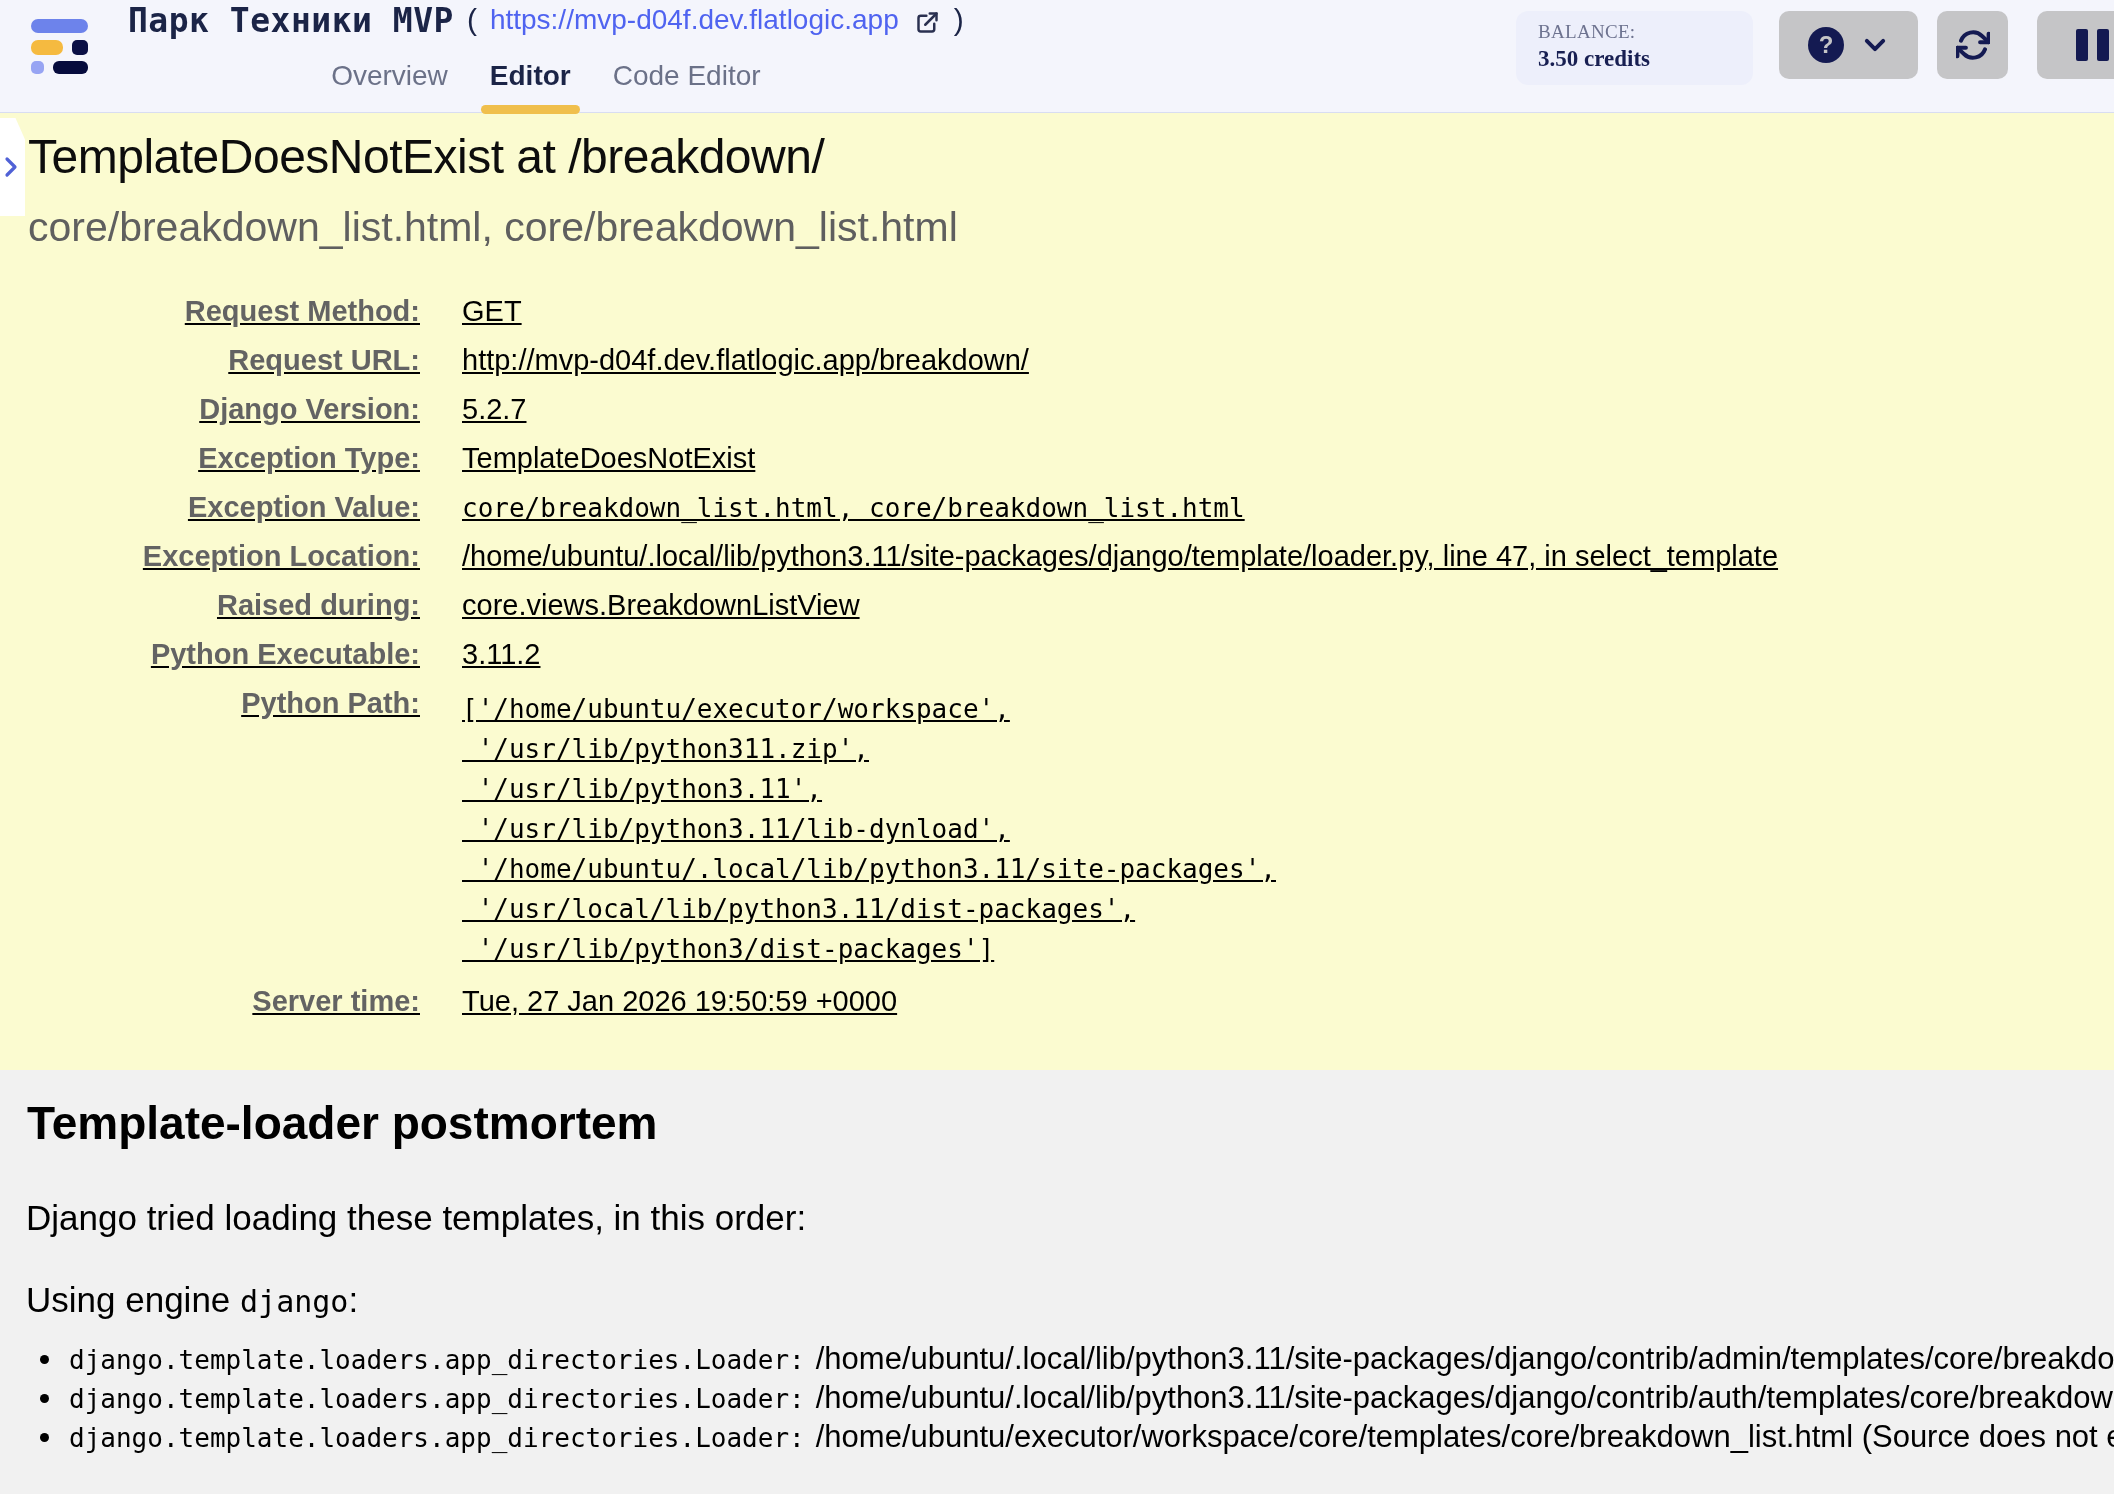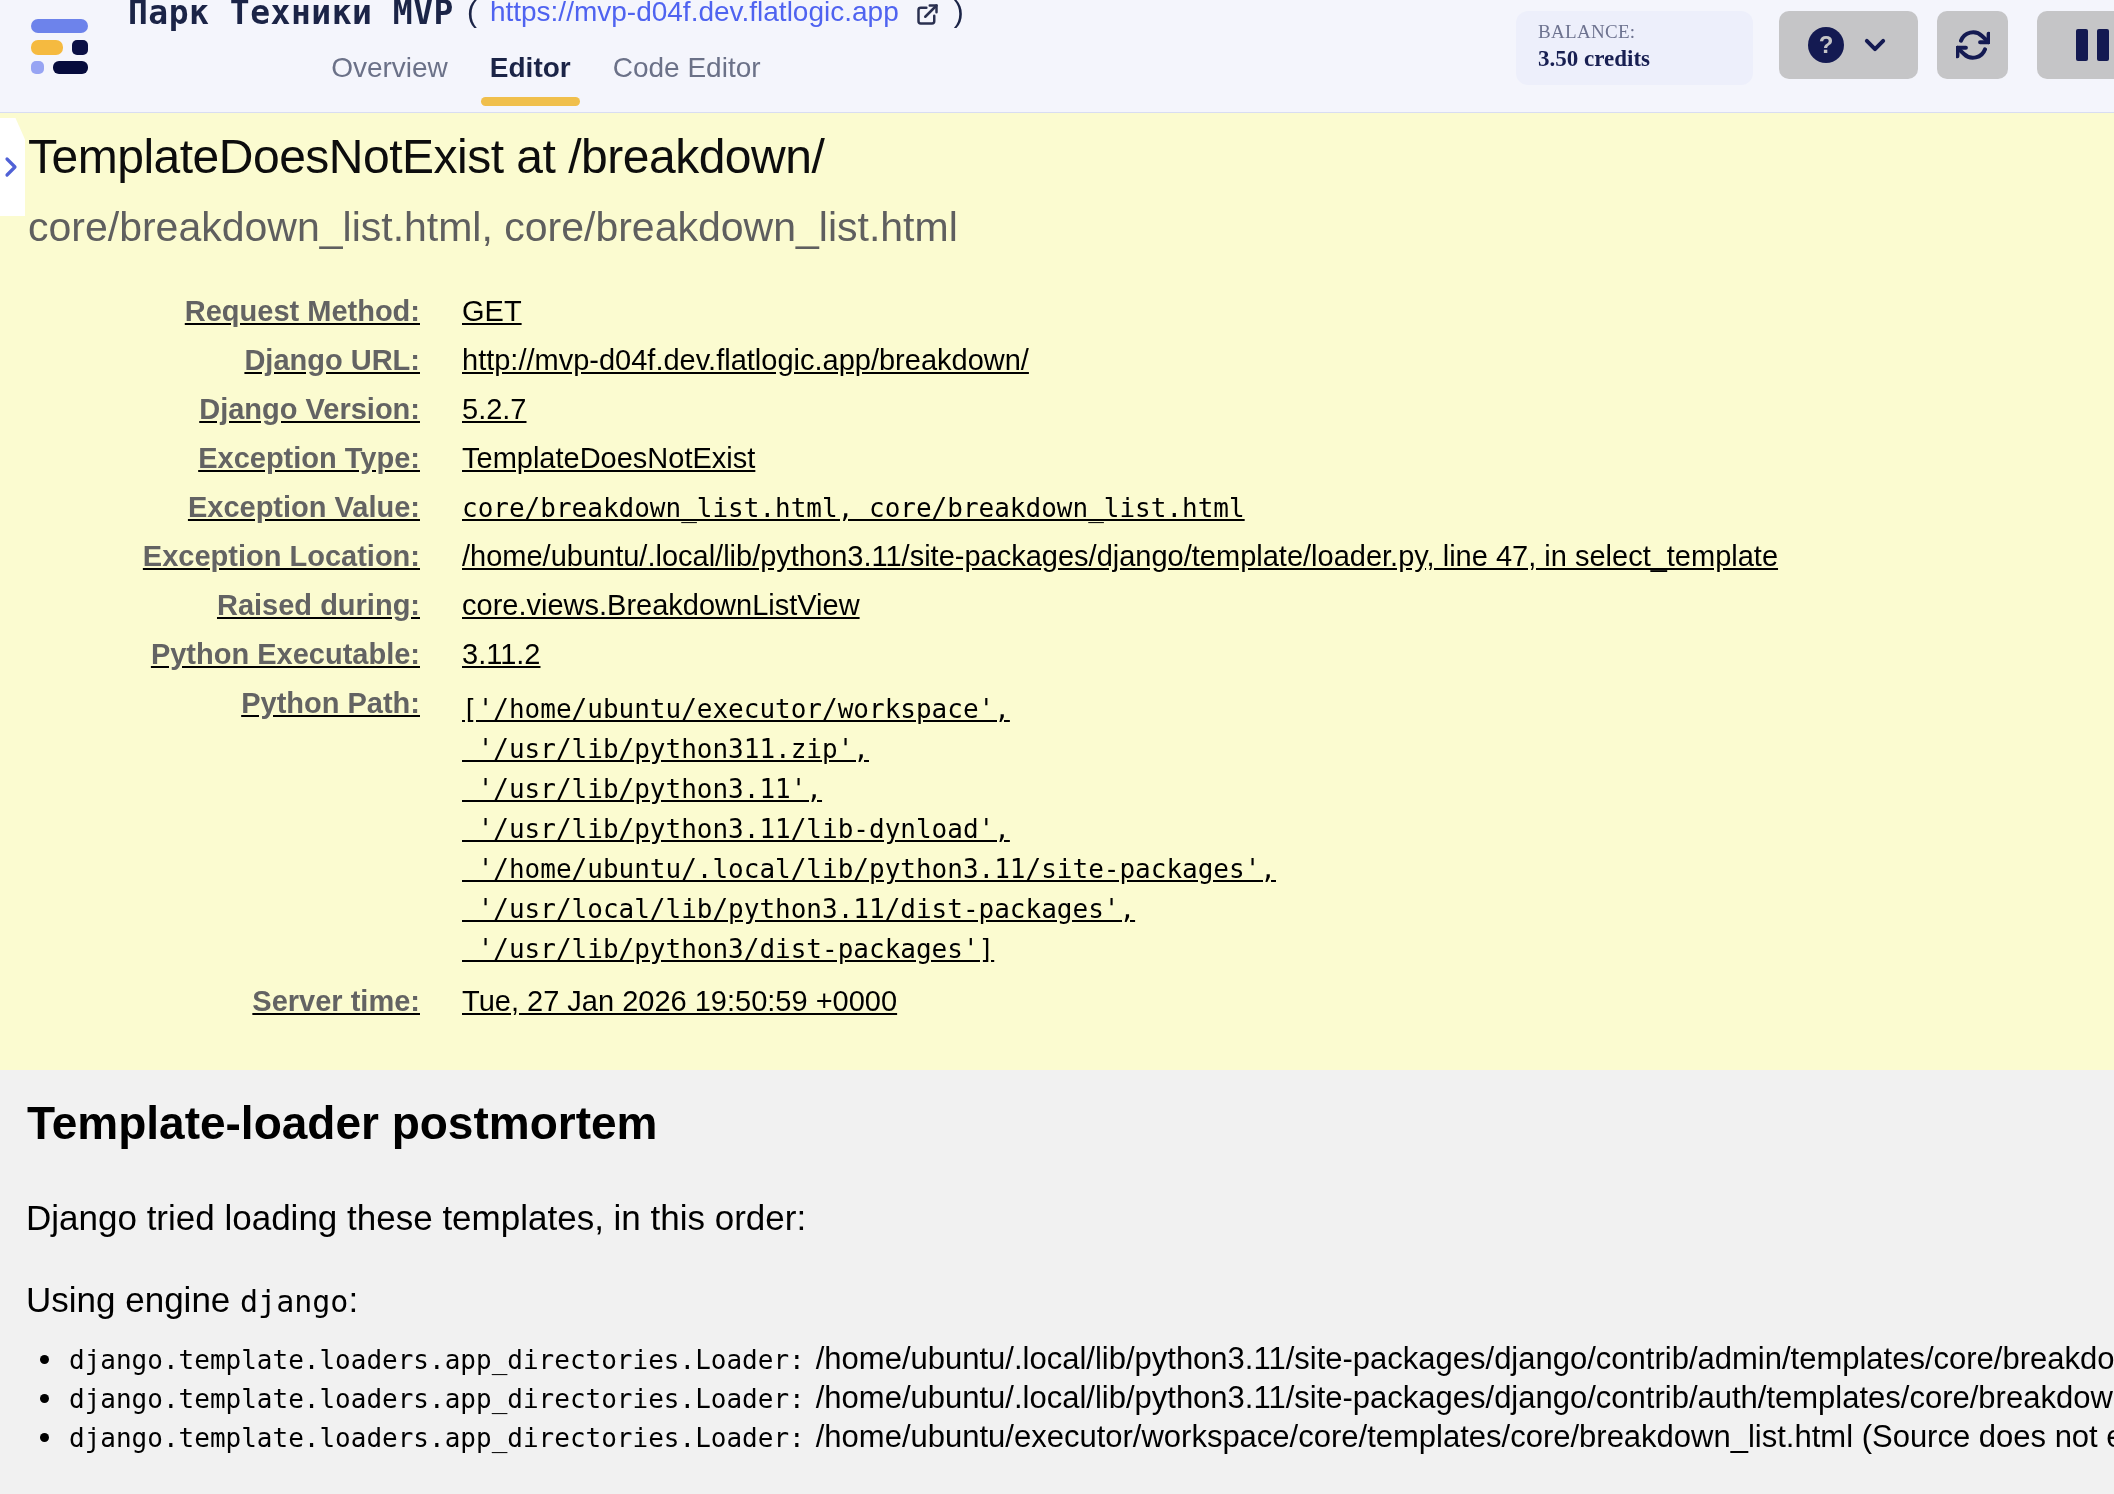--- a/index.html
+++ b/index.html
@@ -22,21 +22,21 @@
     position: absolute; left: 31px; top: 19px;
     width: 58px; height: 53px;
   }
   .logo .b { position: absolute; }
   .logo .b1 { left: 0;  top: 0;  width: 57px; height: 14px; border-radius: 7px; background: #6d83eb; }
   .logo .b2 { left: 0;  top: 21px; width: 32px; height: 15px; border-radius: 7px; background: #f5ba40; }
   .logo .b3 { left: 41px; top: 21px; width: 16px; height: 15px; border-radius: 5px; background: #0a0f45; }
   .logo .b4 { left: 0;  top: 42px; width: 13px; height: 13px; border-radius: 5px; background: #97a4f3; }
   .logo .b5 { left: 22px; top: 42px; width: 35px; height: 13px; border-radius: 6px; background: #060b3d; }
 
-  .head-col { position: absolute; left: 128px; top: 0; }
+  .head-col { position: absolute; left: 128px; top: 8px; }
   .title-row { display: flex; align-items: center; gap: 13px; margin-top: -9px; height: 42px; white-space: nowrap; }
   .app-title {
     font-family: "DejaVu Sans Mono", monospace;
     font-weight: 700; font-size: 33px; color: #1b2447; letter-spacing: 0.5px;
   }
   .paren { font-size: 30px; color: #1b2447; }
   .app-url { font-size: 28px; color: #4f63f0; text-decoration: none; cursor: pointer; }
   .ext-icon { display: inline-flex; margin: 4px 0 0 2px; }
 
   .tabs { display: flex; gap: 42px; margin-top: 19px; justify-content: center; }
@@ -188,21 +188,21 @@
 
 <main>
   <section class="summary">
     <h1>TemplateDoesNotExist at /breakdown/</h1>
     <div class="sub">core/breakdown_list.html, core/breakdown_list.html</div>
 
     <div class="meta-grid">
       <div class="mlabel">Request Method:</div>
       <div class="mvalue">GET</div>
 
-      <div class="mlabel">Django URL:</div>
+      <div class="mlabel">Request URL:</div>
       <div class="mvalue">http://mvp-d04f.dev.flatlogic.app/breakdown/</div>
 
       <div class="mlabel">Django Version:</div>
       <div class="mvalue">5.2.7</div>
 
       <div class="mlabel">Exception Type:</div>
       <div class="mvalue">TemplateDoesNotExist</div>
 
       <div class="mlabel">Exception Value:</div>
       <div class="mvalue mono">core/breakdown_list.html, core/breakdown_list.html</div>

